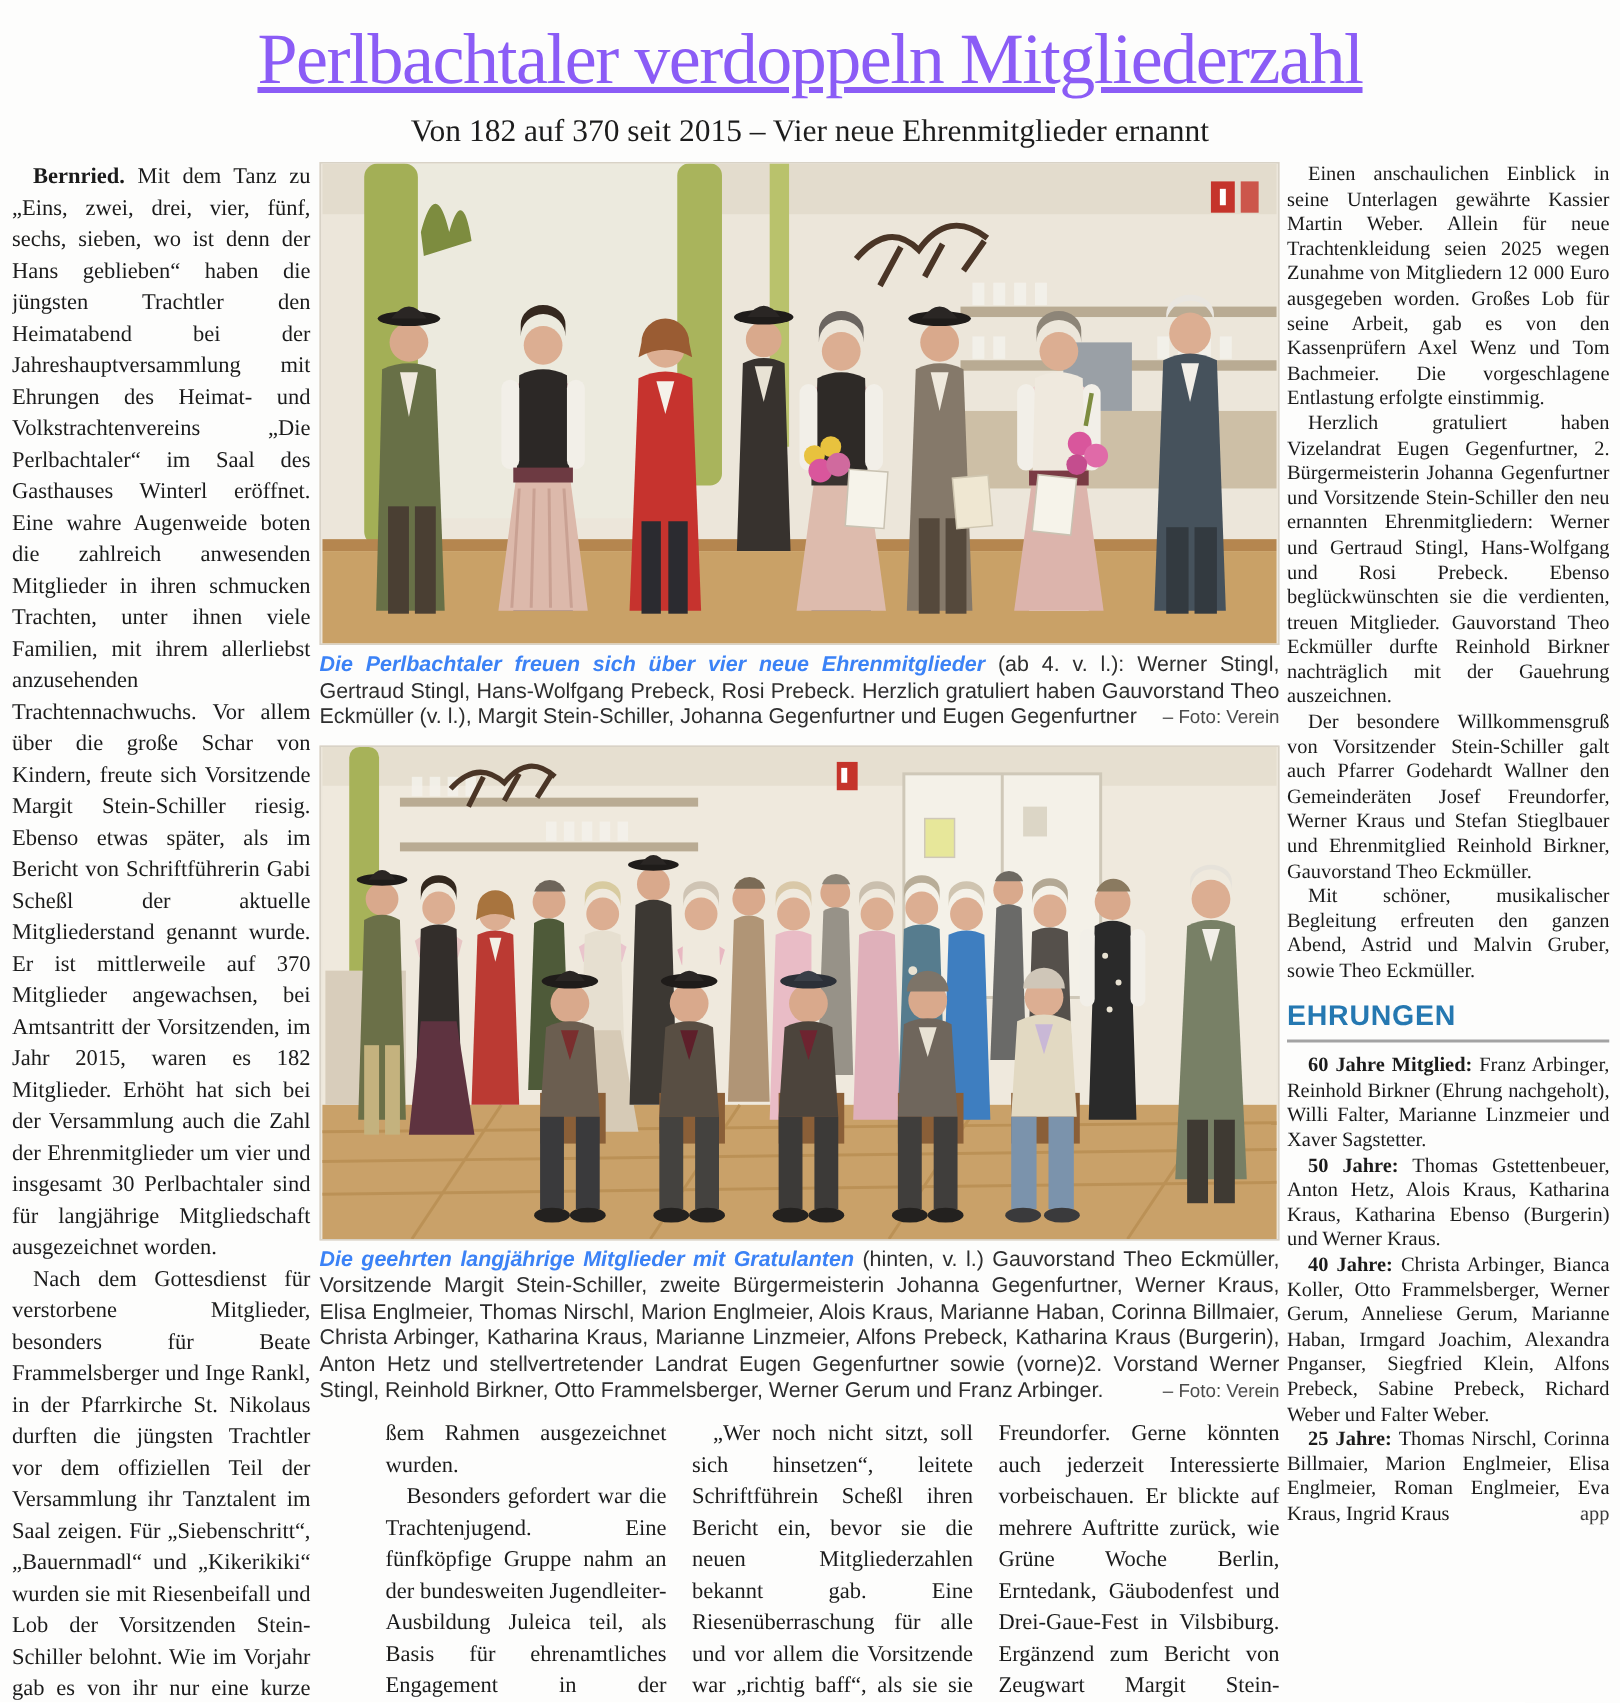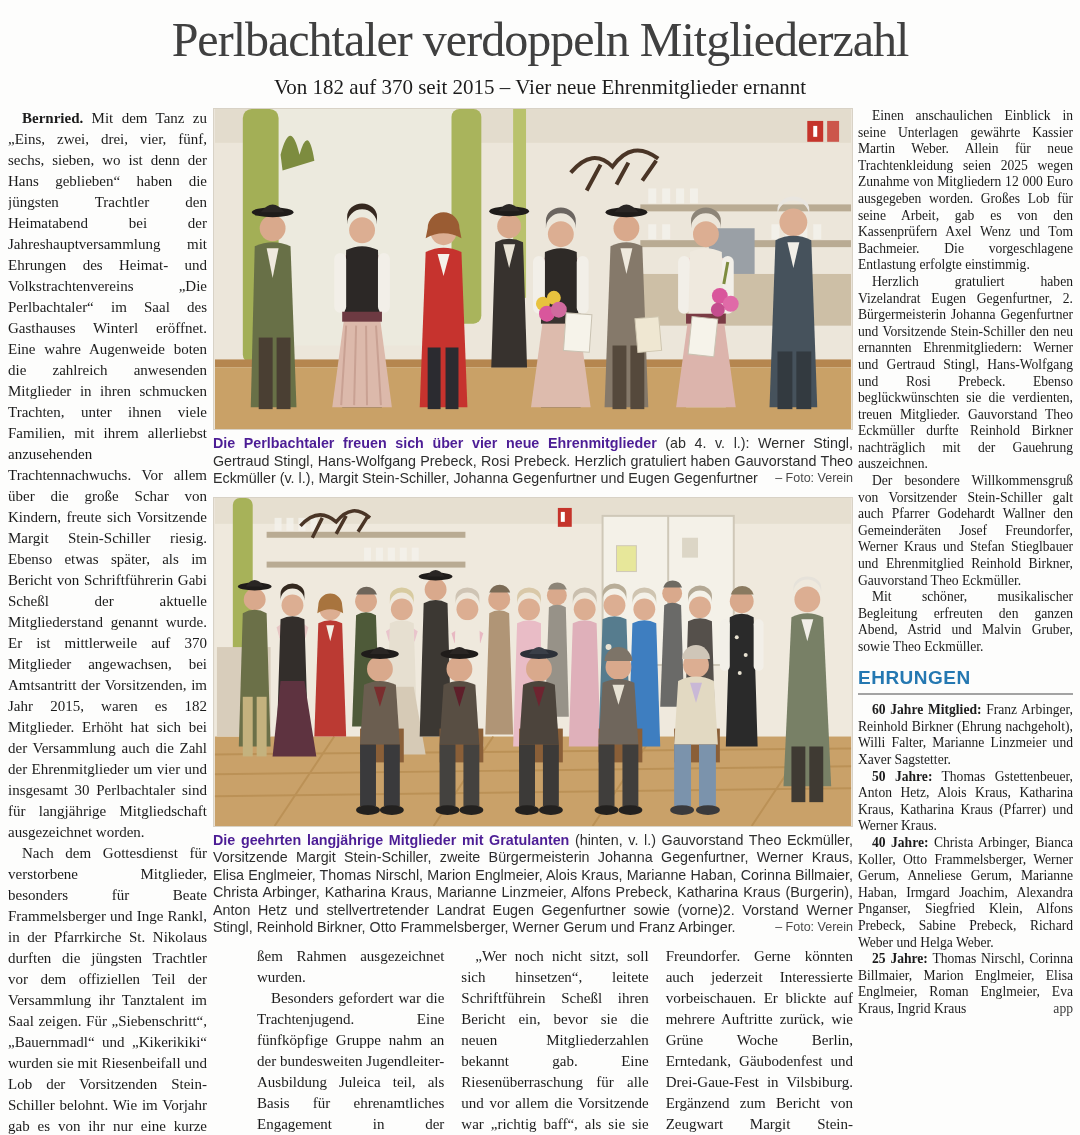--- a/index.html
+++ b/index.html
@@ -1,36 +1,36 @@
 <!DOCTYPE html>
 <html lang="de"><head>
 <meta charset="utf-8">
 <style>
   html,body{margin:0;padding:0;background:#ffffff;}
   .page{position:relative;width:1080px;height:1135px;background:#fdfdfc;overflow:hidden;
         color:#1b1b1b;font-family:"Liberation Serif",serif;}
   
   header{position:absolute;left:0;top:0;width:1080px;text-align:center;}
   h1{margin:12px 0 0 0;font-family:"Liberation Serif",serif;font-weight:400;
-     font-size:48px;letter-spacing:-1px;color:#404040;}
+     font-size:48px;letter-spacing:-1px;color:#8b5cf6;text-decoration:underline;}
   h2{margin:8px 0 0 0;font-family:Liberation Serif, serif;font-weight:400;
      font-size:21px;color:#1c1c1c;}
   
   .col{position:absolute;top:108px;overflow:hidden;text-align:justify;hyphens:auto;overflow-wrap:break-word;}
   .col-left{left:8px;width:199px;height:1027px;font-size:15px;line-height:21px;}
   .col-right{left:858px;width:215px;height:1027px;font-size:13.6px;line-height:16.6px;}
   .body-p{margin:0;text-indent:14px;}
   .lead{font-weight:700;}
   
   .center{position:absolute;left:213px;top:108px;width:640px;}
   figure{margin:0;}
   .photo{display:block;background:#ece6db;border:1px solid #d8d2c6;box-sizing:border-box;}
   .caption{position:relative;margin:5px 0 9px 0;font-family:"Liberation Sans",sans-serif;
            font-size:14.3px;line-height:17.5px;color:#2e2e2e;text-align:justify;}
-  .caption b{color:#4c1d95;}
+  .caption b{color:#3b82f6;font-style:italic;}
   .credit{position:absolute;right:0;bottom:0;font-size:12.5px;color:#4a4a4a;background:#fdfdfc;padding-left:14px;}
   .bottom-cols{display:flex;gap:17px;margin-top:3px;height:187px;overflow:hidden;margin-left:44px;}
   .bcol{flex:1;font-size:15px;line-height:21px;text-align:justify;hyphens:auto;overflow-wrap:break-word;}
   
   .ehr-head{font-family:"Liberation Sans",sans-serif;font-weight:700;font-size:19px;
             letter-spacing:.5px;color:#2578b1;padding:14px 0 7px 0;border-bottom:2px solid #a3a3a3;
             margin-bottom:7px;text-align:left;}
   .honor{margin:0;text-indent:14px;}
   .byline{float:right;color:#3b3b3b;}
 </style>
@@ -427,18 +427,18 @@
 
   <section class="col col-right">
     <p class="body-p"><span>Einen anschaulichen Einblick in seine Unterlagen gewährte Kassier Martin Weber. Allein für neue Trachtenkleidung seien 2025 wegen Zunahme von Mitgliedern 12 000 Euro ausgegeben worden. Großes Lob für seine Arbeit, gab es von den Kassenprüfern Axel Wenz und Tom Bachmeier. Die vorgeschlagene Entlastung erfolgte einstimmig.</span></p>
     <p class="body-p"><span>Herzlich gratuliert haben Vizelandrat Eugen Gegenfurtner, 2. Bürgermeisterin Johanna Gegenfurtner und Vorsitzende Stein-Schiller den neu ernannten Ehrenmitgliedern: Werner und Gertraud Stingl, Hans-Wolfgang und Rosi Prebeck. Ebenso beglückwünschten sie die verdienten, treuen Mitglieder. Gauvorstand Theo Eckmüller durfte Reinhold Birkner nachträglich mit der Gauehrung auszeichnen.</span></p>
     <p class="body-p"><span>Der besondere Willkommensgruß von Vorsitzender Stein-Schiller galt auch Pfarrer Godehardt Wallner den Gemeinderäten Josef Freundorfer, Werner Kraus und Stefan Stieglbauer und Ehrenmitglied Reinhold Birkner, Gauvorstand Theo Eckmüller.</span></p>
     <p class="body-p"><span>Mit schöner, musikalischer Begleitung erfreuten den ganzen Abend, Astrid und Malvin Gruber, sowie Theo Eckmüller.</span></p>
 
     <div class="ehr-head" style="color: rgb(37, 120, 177);">EHRUNGEN</div>
 
     <p class="honor"><b class="lead">60 Jahre Mitglied:</b><span> Franz Arbinger, Reinhold Birkner (Ehrung nachgeholt), Willi Falter, Marianne Linzmeier und Xaver Sagstetter.</span></p>
-    <p class="honor"><b class="lead">50 Jahre:</b><span> Thomas Gstettenbeuer, Anton Hetz, Alois Kraus, Katharina Kraus, Katharina Kraus (Pfarrer) und Werner Kraus.</span></p>
-    <p class="honor"><b class="lead">40 Jahre:</b><span> Christa Arbinger, Bianca Koller, Otto Frammelsberger, Werner Gerum, Anneliese Gerum, Marianne Haban, Irmgard Joachim, Alexandra Pnganser, Siegfried Klein, Alfons Prebeck, Sabine Prebeck, Richard Weber und Helga Weber.</span></p>
+    <p class="honor"><b class="lead">50 Jahre:</b><span> Thomas Gstettenbeuer, Anton Hetz, Alois Kraus, Katharina Kraus, Katharina Ebenso (Burgerin) und Werner Kraus.</span></p>
+    <p class="honor"><b class="lead">40 Jahre:</b><span> Christa Arbinger, Bianca Koller, Otto Frammelsberger, Werner Gerum, Anneliese Gerum, Marianne Haban, Irmgard Joachim, Alexandra Pnganser, Siegfried Klein, Alfons Prebeck, Sabine Prebeck, Richard Weber und Falter Weber.</span></p>
     <p class="honor"><b class="lead">25 Jahre:</b><span> Thomas Nirschl, Corinna Billmaier, Marion Englmeier, Elisa Englmeier, Roman Englmeier, Eva Kraus, Ingrid Kraus</span><span class="byline">app</span></p>
   </section>
 
 </div>
 
 </body></html>

